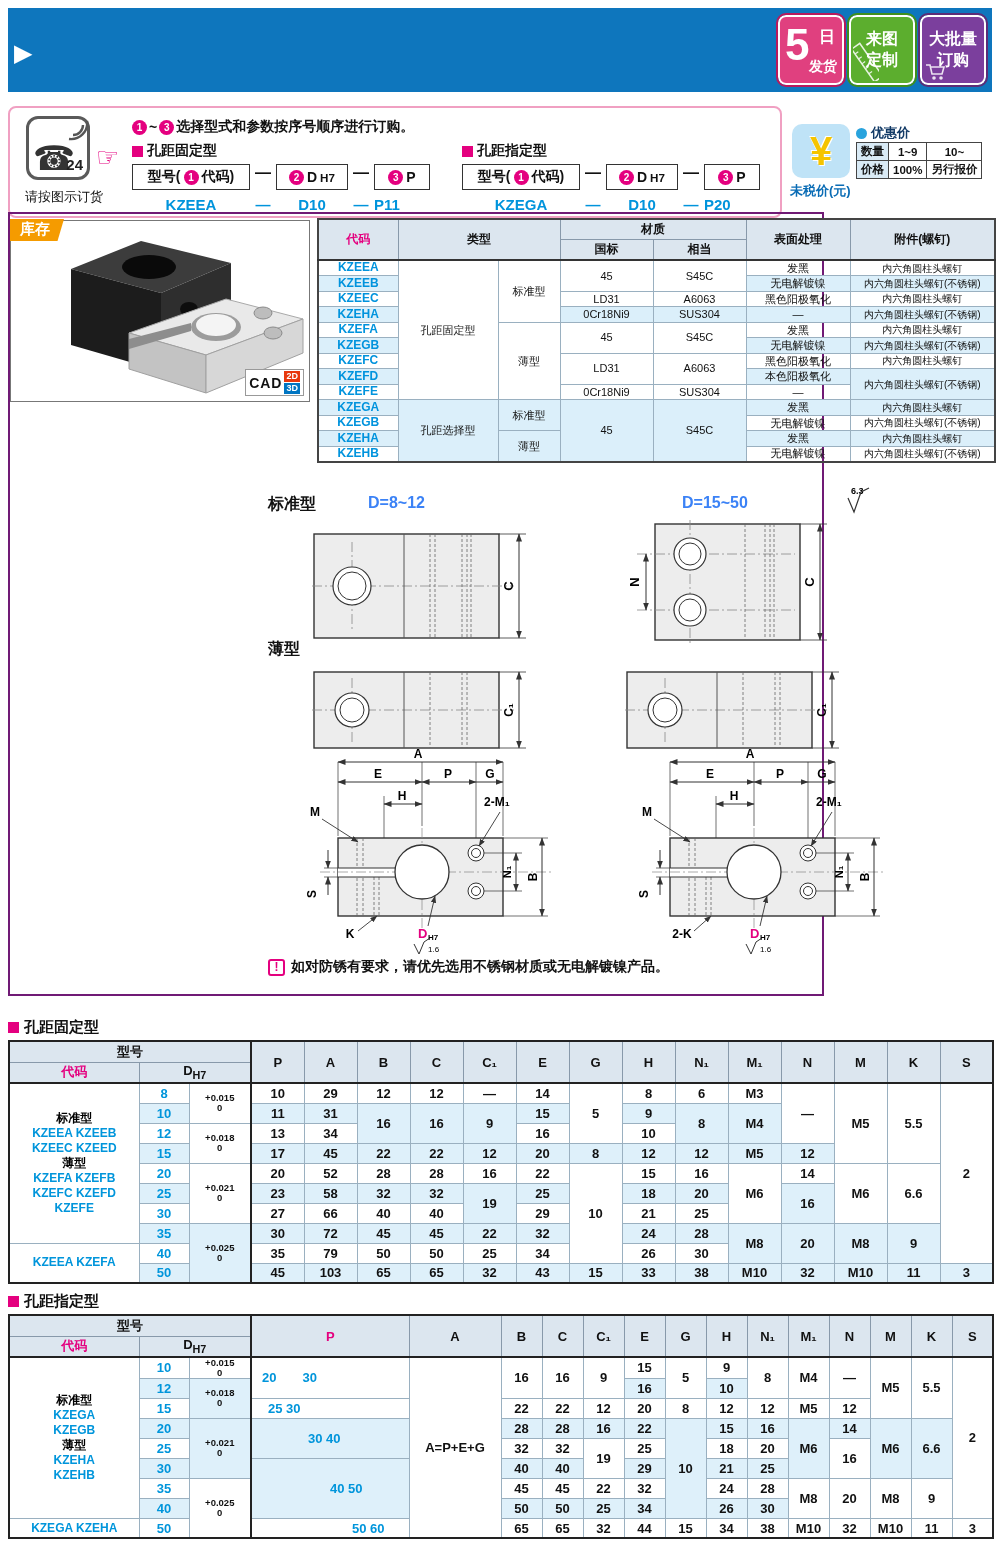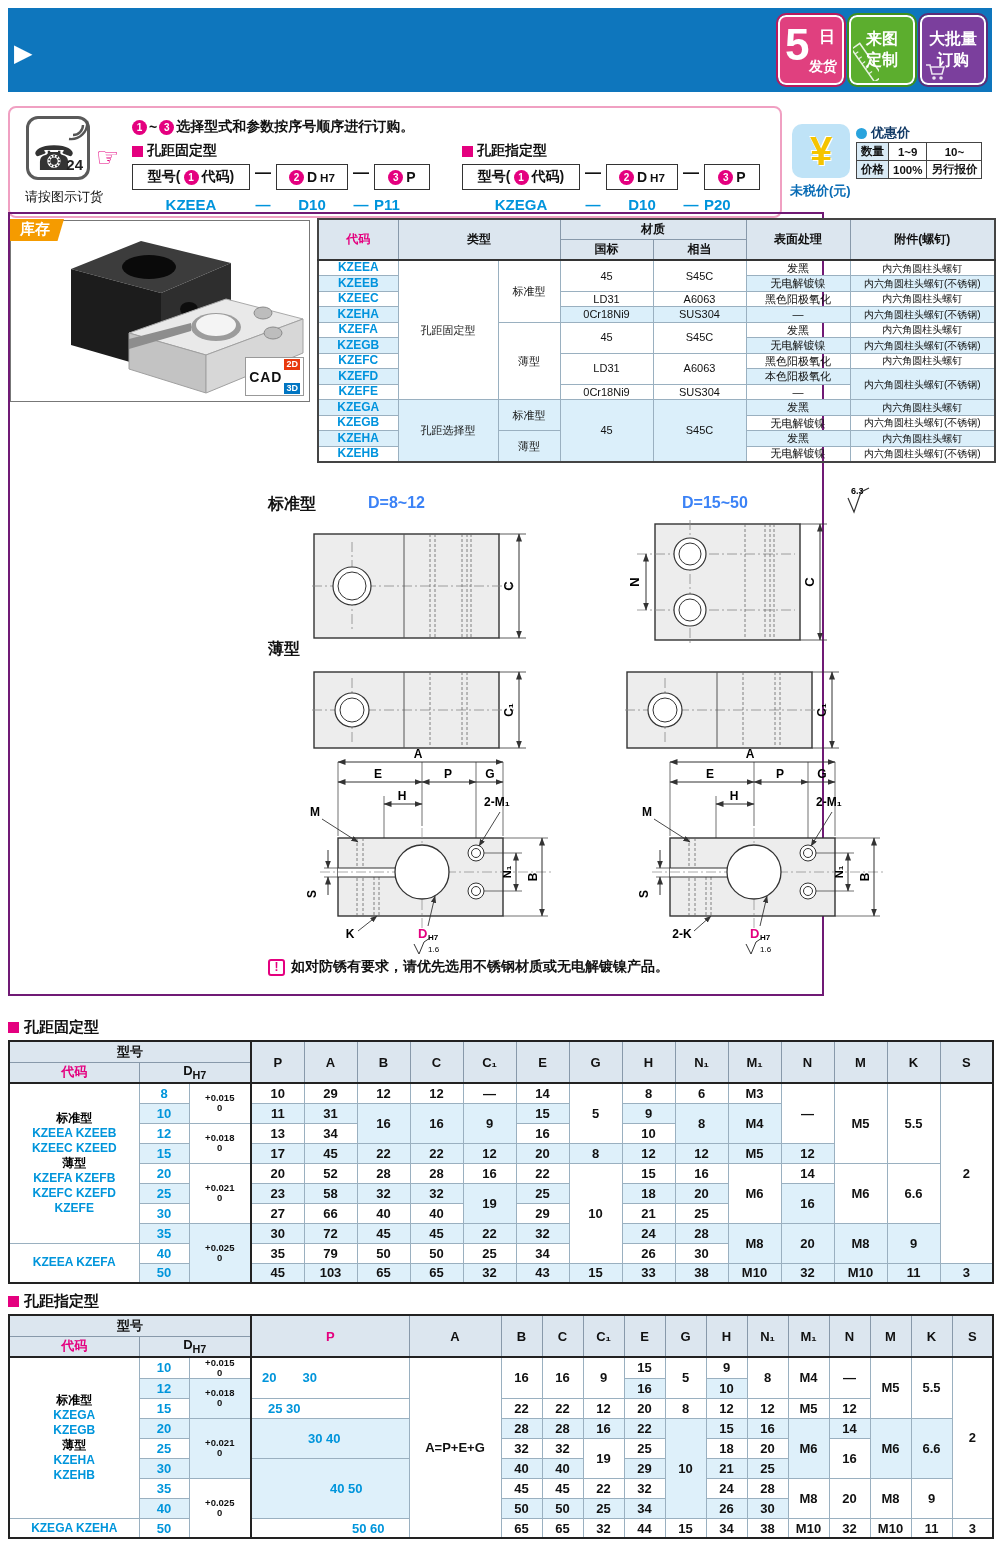--- a/index.html
+++ b/index.html
@@ -55,21 +55,21 @@
   table.price{position:absolute;left:66px;top:18px;border-collapse:collapse;font-size:11.5px;font-weight:bold}
   table.price td{border:1px solid #444;padding:1px 4px;text-align:center;white-space:nowrap}
   table.price td.h{background:#d9eaf5}
 
   
   .mid{position:absolute;left:8px;top:212px;width:816px;height:784px;border:2px solid #701a75}
   .photo-box{position:absolute;left:0;top:6px;width:300px;height:182px;border:1px solid #777;background:#fff}
   .stock-badge{position:absolute;left:-1px;top:-2px;background:#f59b00;color:#fff;font-weight:bold;font-size:15px;padding:1px 14px 2px 10px;clip-path:polygon(0 0,100% 0,88% 100%,0 100%);z-index:3}
   .cad-badge{position:absolute;right:5px;bottom:5px;border:1px solid #999;background:#fff;display:flex;align-items:center;gap:2px;padding:1px 3px;z-index:3}
   .cad-badge .cad{font-weight:bold;font-size:14px;letter-spacing:1px}
-  .cad-badge .stack{display:flex;flex-direction:column;gap:13px}
+  .cad-badge .stack{display:flex;flex-direction:column;gap:1px}
   .cad-badge .c2d{background:#e8380d;color:#fff;font-size:9px;font-weight:bold;padding:0 2px;line-height:1.2}
   .cad-badge .c3d{background:#0075c2;color:#fff;font-size:9px;font-weight:bold;padding:0 2px;line-height:1.2}
 
   
   .spec-wrap{position:absolute;left:307px;top:4px}
   table.spec{border-collapse:collapse;width:677px;table-layout:fixed;border:2px solid #444}
   table.spec th{background:#dce6ef;font-size:12px;font-weight:bold;border:1px solid #8899aa;border-bottom:2px solid #333;padding:1px;height:20px}
   table.spec th.thinb{border-bottom:1px solid #8899aa}
   table.spec th.mag{color:#e4007f}
   table.spec td{border:1px solid #9ab0c0;padding:0 2px;text-align:center;height:15.5px;font-size:11px;line-height:1.1;white-space:nowrap}

